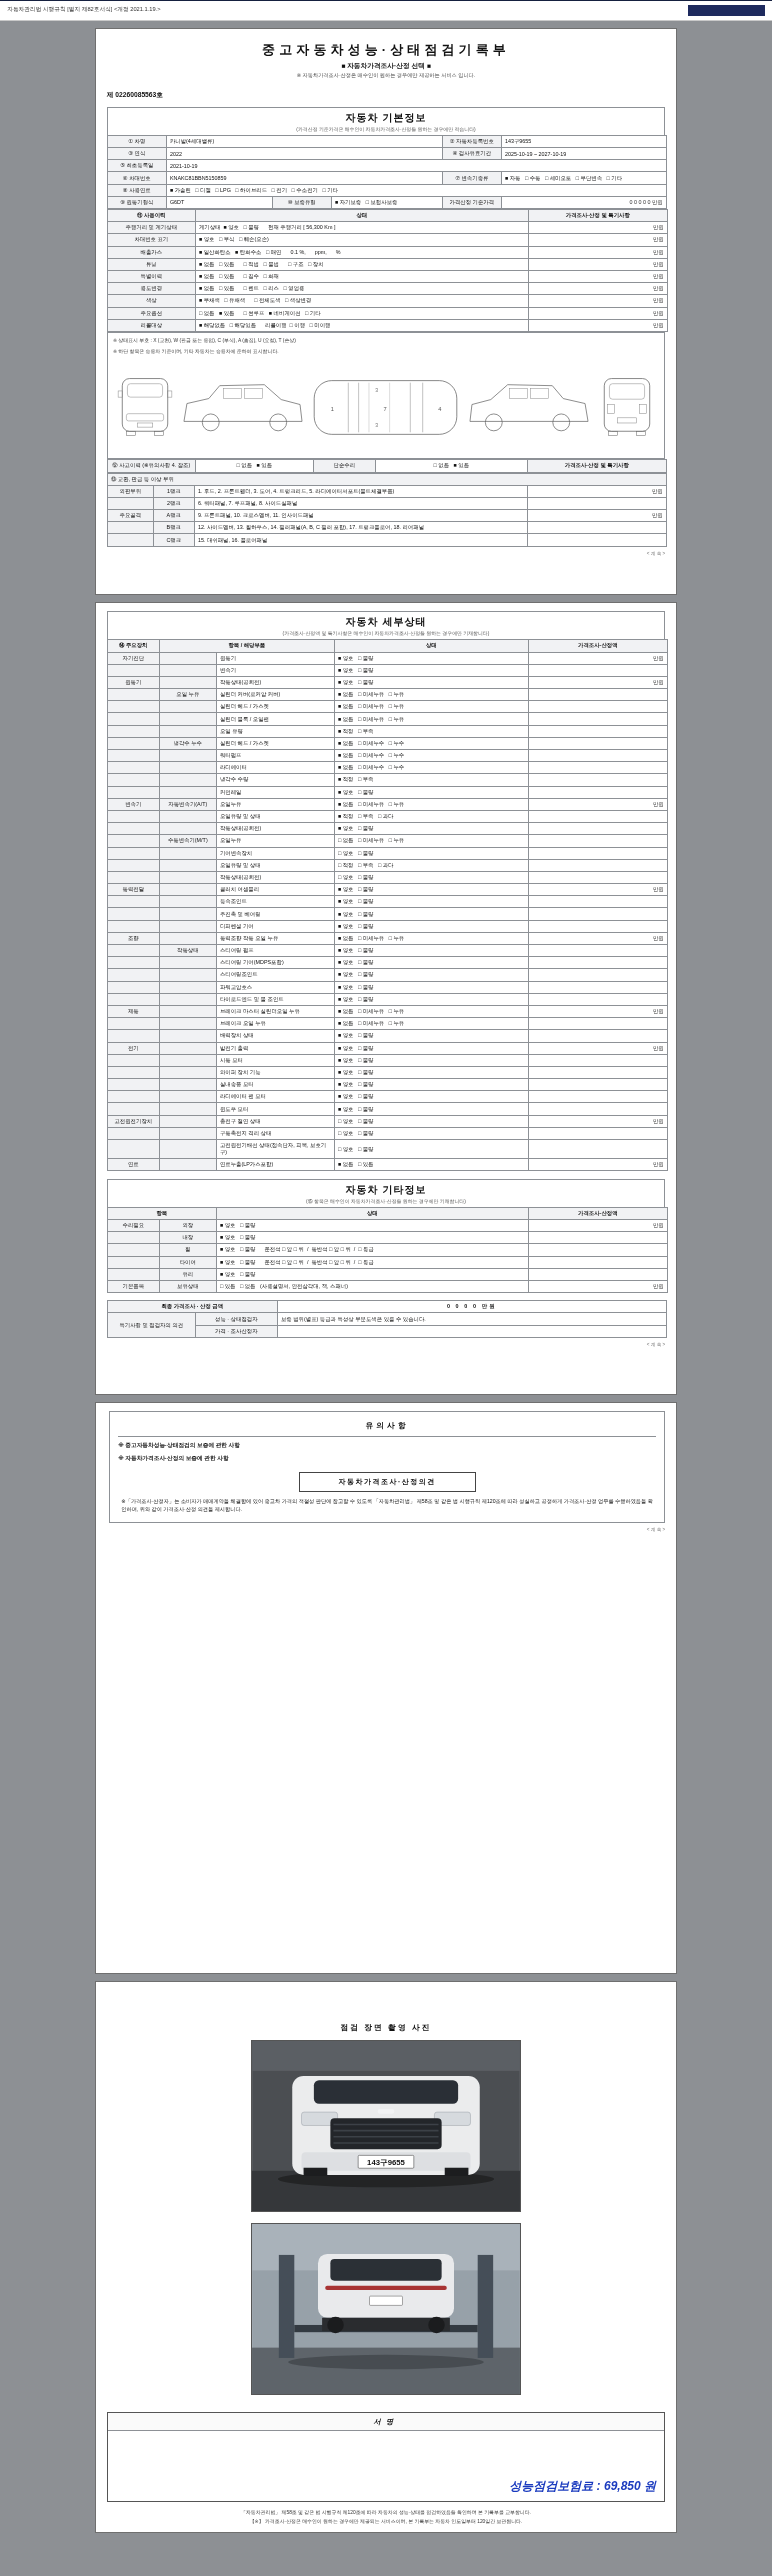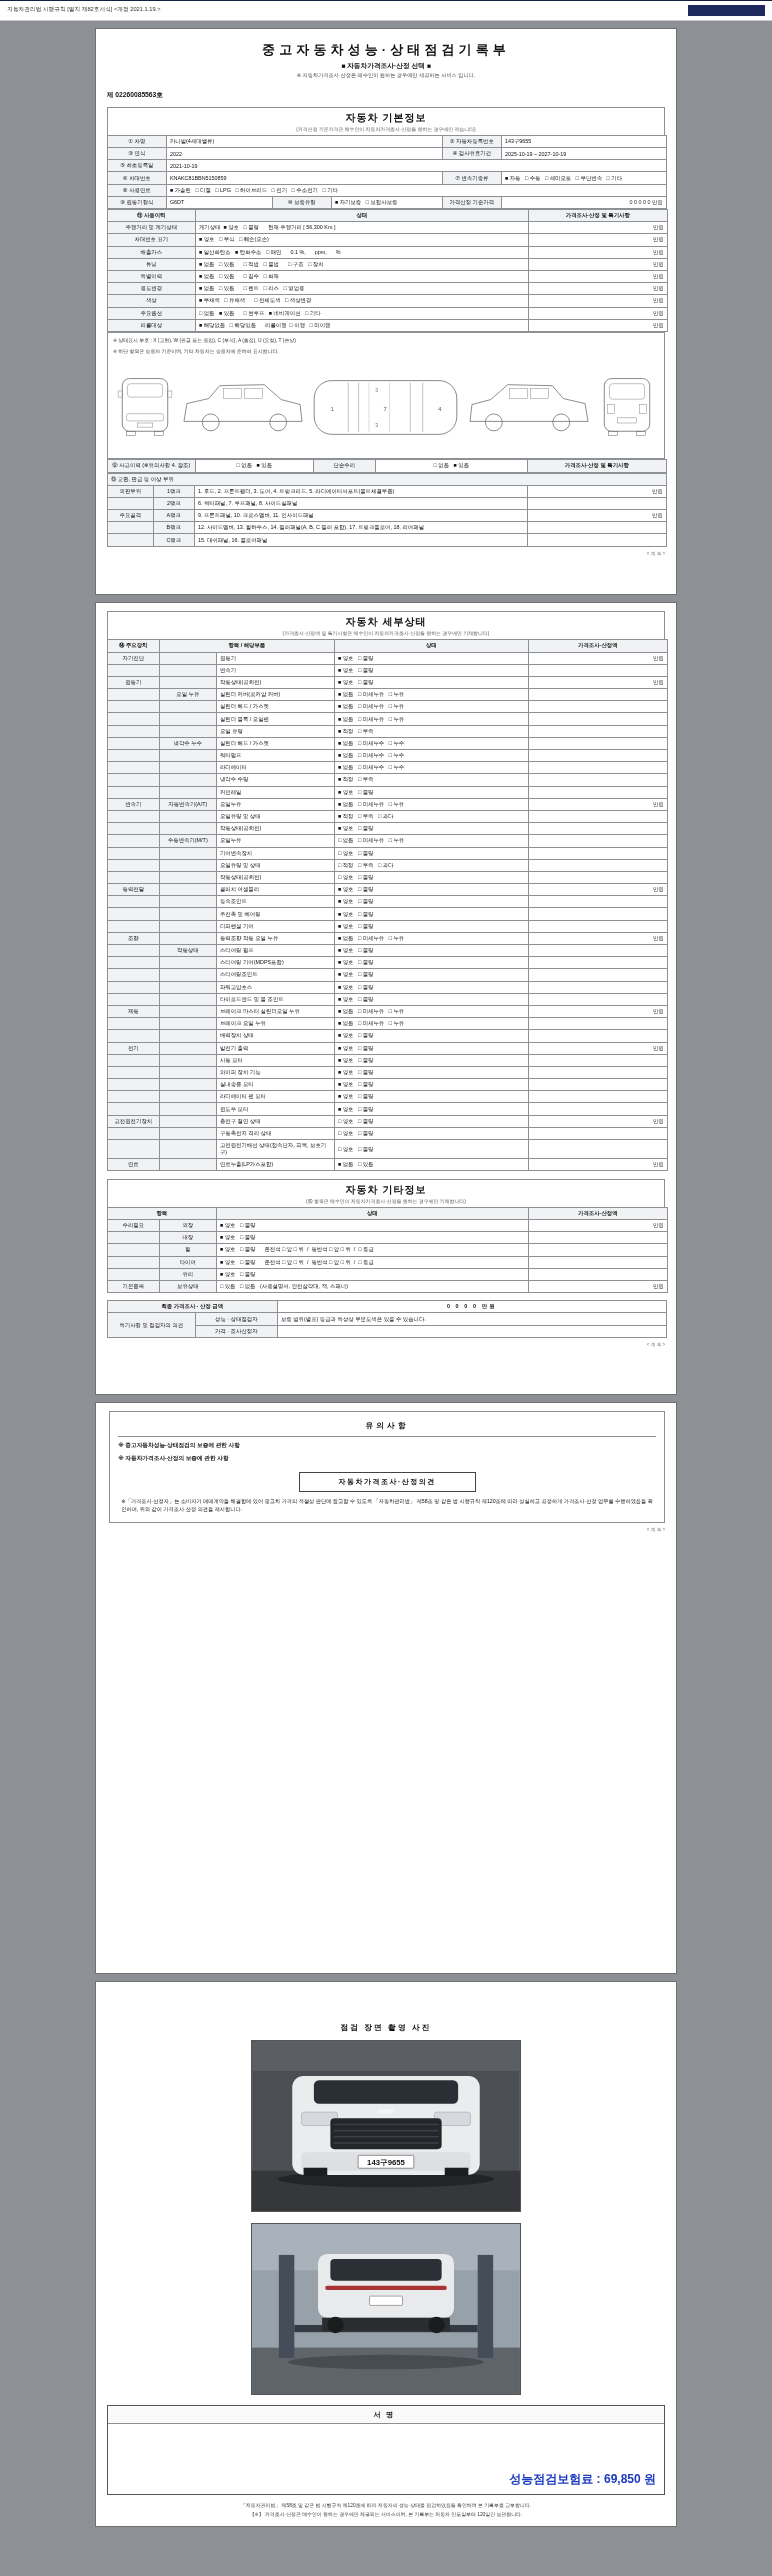--- a/index.html
+++ b/index.html
@@ -57,21 +57,21 @@
   .note-p{font-size:5.2px;line-height:1.62;margin:1.5px 0;text-align:justify;white-space:pre-wrap;}
   .opinion-title-box{
     width:175px;margin:9.3px auto 5.2px;border:0.8px solid #444;
     text-align:center;font-size:7px;font-weight:bold;padding:3.6px 0;letter-spacing:1.5px;
   }
   .opinion-text{font-size:5.2px;line-height:1.6;text-align:justify;padding:0 3.1px;}
   .photos-title{text-align:center;font-size:7.7px;font-weight:bold;letter-spacing:2.1px;
     padding:4.1px 0 7.2px;margin-top:28px;}
   .photo-wrap{display:flex;flex-direction:column;align-items:center;gap:11.3px;}
   .photo{border:0.5px solid #555;line-height:0;}
-  .sign-box{border:0.8px solid #555;margin-top:10px;height:88px;position:relative;}
+  .sign-box{border:0.8px solid #555;margin-top:17px;height:88px;position:relative;font-style:italic;}
   .sign-title{text-align:center;font-size:7.2px;font-weight:bold;letter-spacing:5.2px;
     border-bottom:0.5px solid #8d9196;padding:3.6px 0;background:#fafafa;}
   .fee{position:absolute;right:8.2px;bottom:6.2px;font-size:12px;font-weight:bold;color:#1b3bbf;}
   .footer-lines{margin-top:7.2px;text-align:center;}
   .footer-lines div{font-size:4.9px;color:#333;line-height:1.7;}
 </style>
 </head>
 <body>
 
 <div class="topbar">

